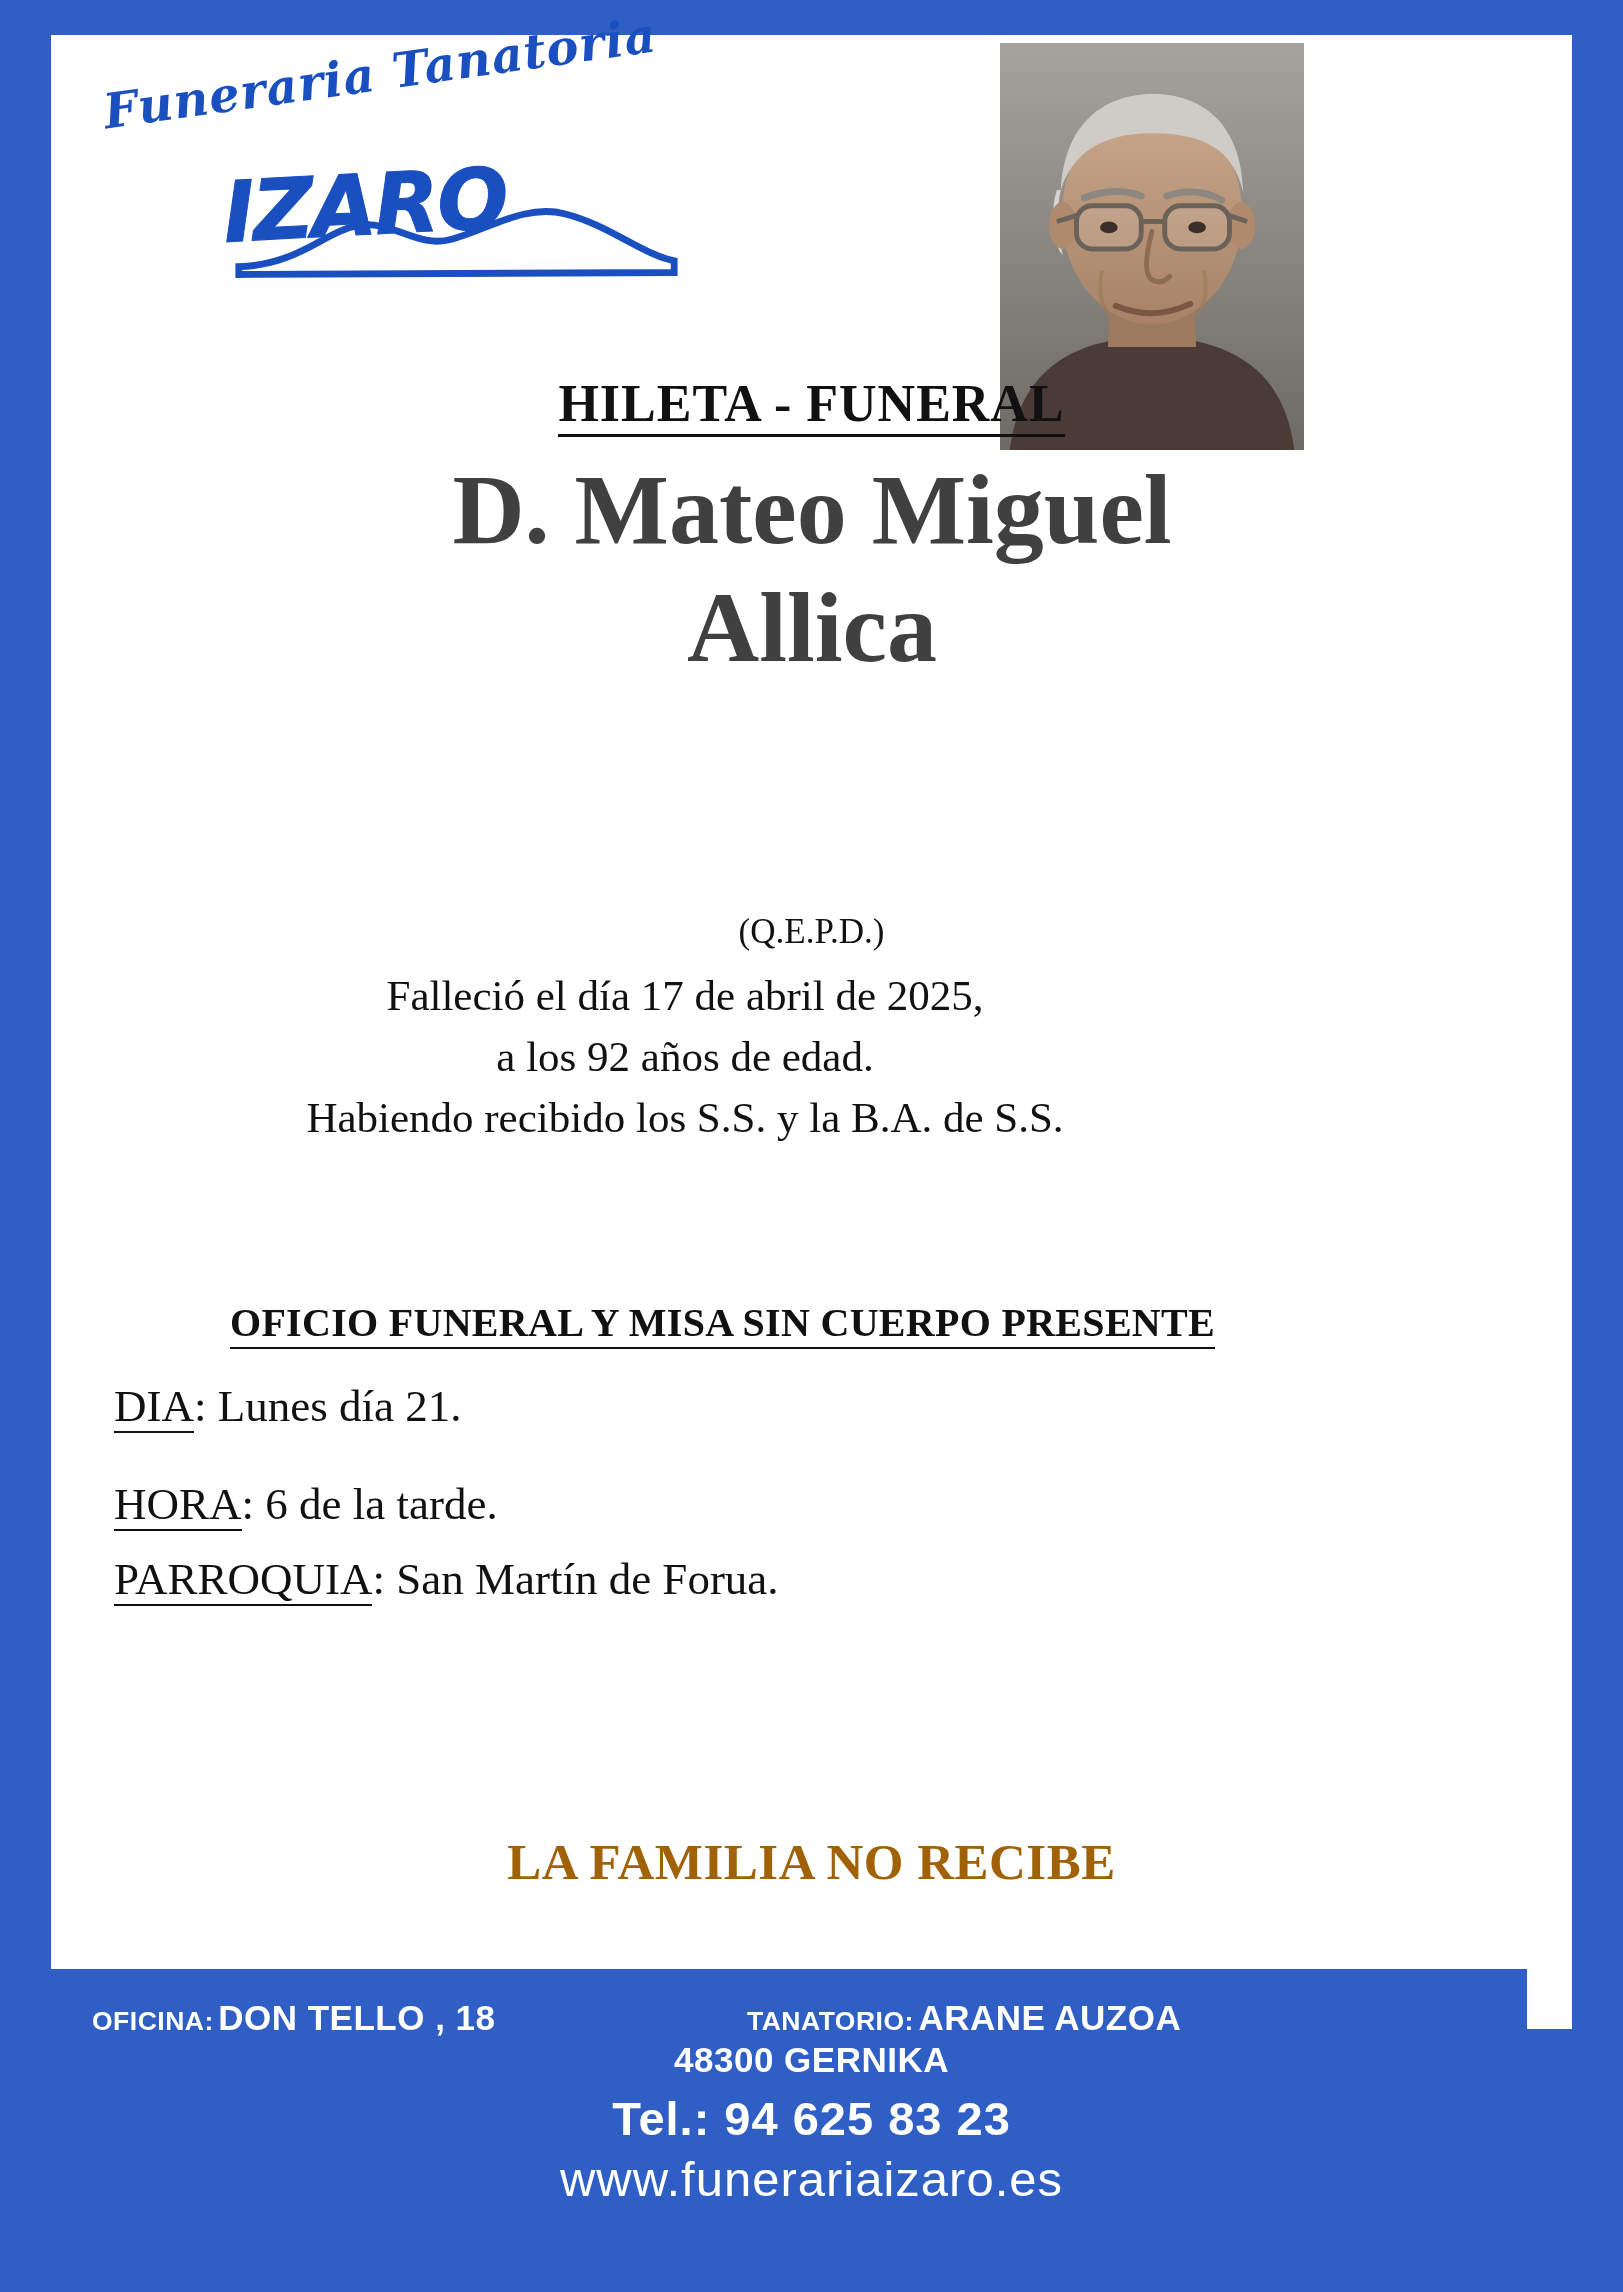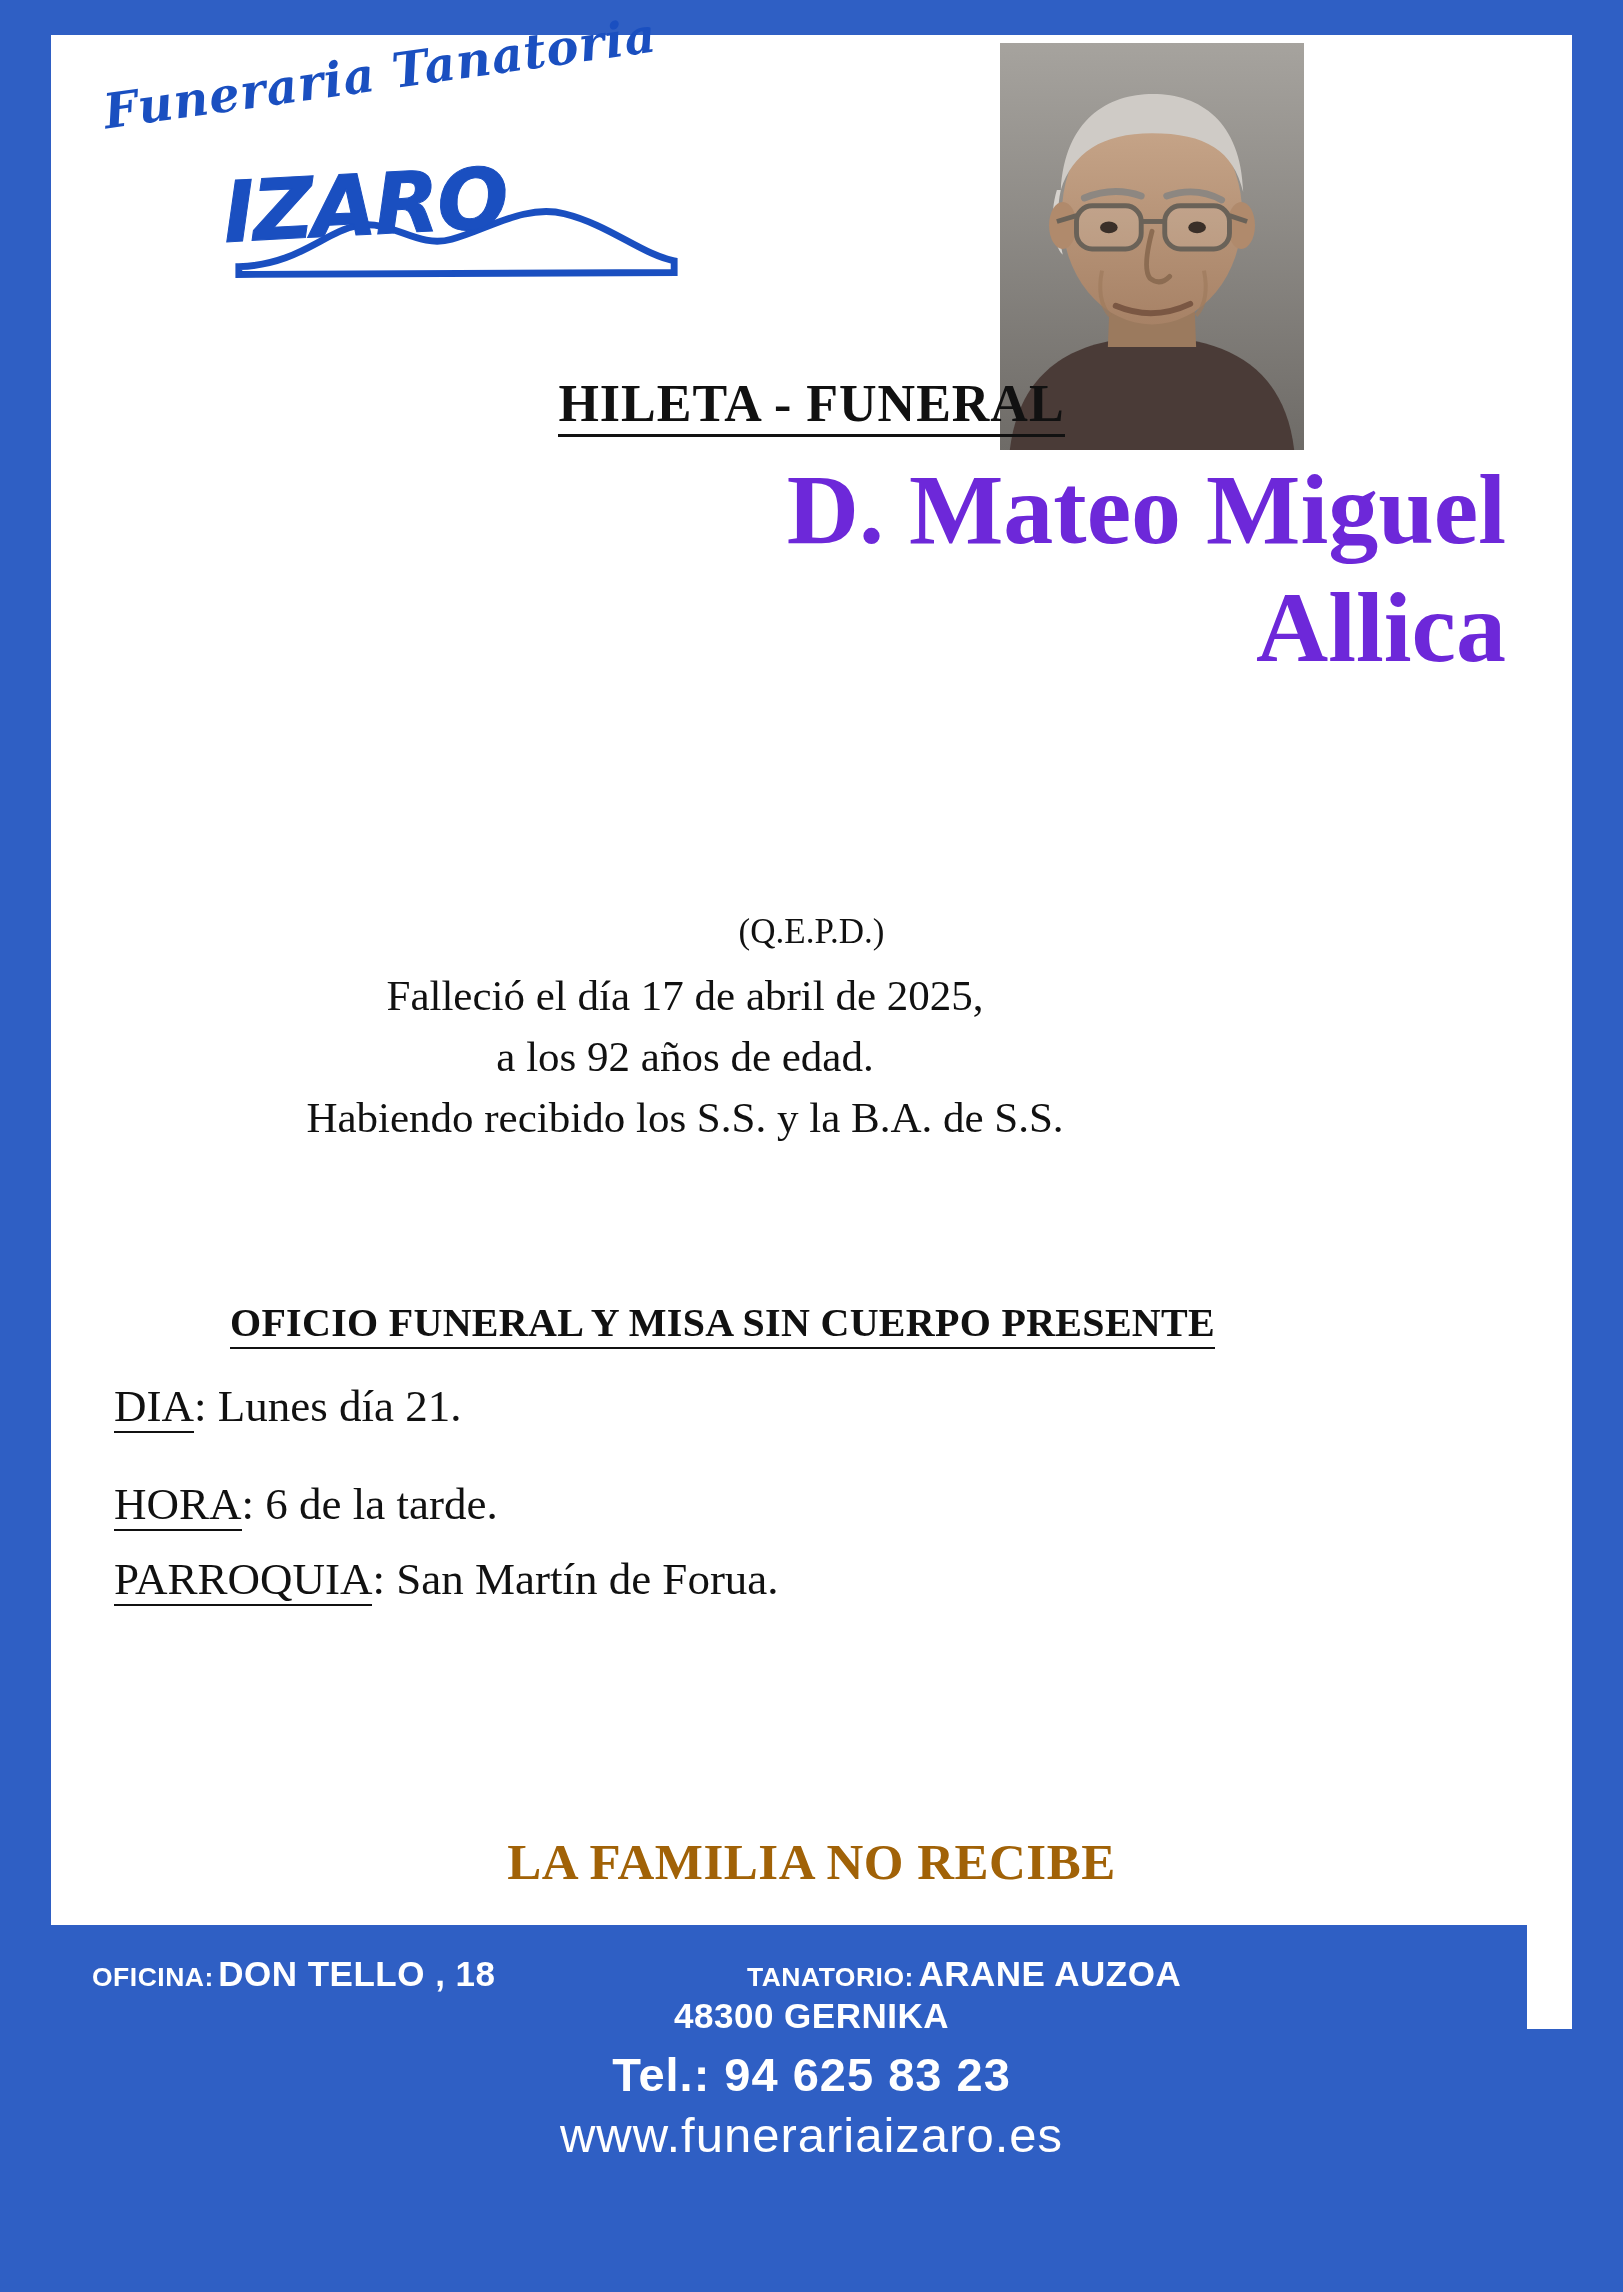--- a/index.html
+++ b/index.html
@@ -115,26 +115,26 @@
   .hileta span {
     border-bottom: 3.9px solid #111111;
     padding-bottom: 2px;
   }
 
   .name {
     position: absolute;
     left: 118px;
     top: 451px;
     width: 1388px;
-    text-align: right;
+    text-align: center;
     font-family: "Liberation Serif", serif;
     font-weight: bold;
     font-size: 100px;
     line-height: 1.18;
-    color: #6d28d9;
+    color: #404040;
   }
 
   .qepd {
     position: absolute;
     left: 0;
     top: 912px;
     width: 1623px;
     text-align: center;
     font-size: 35px;
     color: #111111;
@@ -190,21 +190,21 @@
     font-weight: bold;
     font-size: 51px;
     letter-spacing: 0.5px;
     color: #a16207;
   }
 
   
   .footer {
     position: absolute;
     left: 0;
-    top: 1925px;
+    top: 1969px;
     width: 1527px;
     height: 258px;
     background: #2f5fc4;
     color: #ffffff;
     font-family: "Liberation Sans", sans-serif;
   }
   .f-row1 {
     position: absolute;
     top: 23.5px;
     left: 0;

